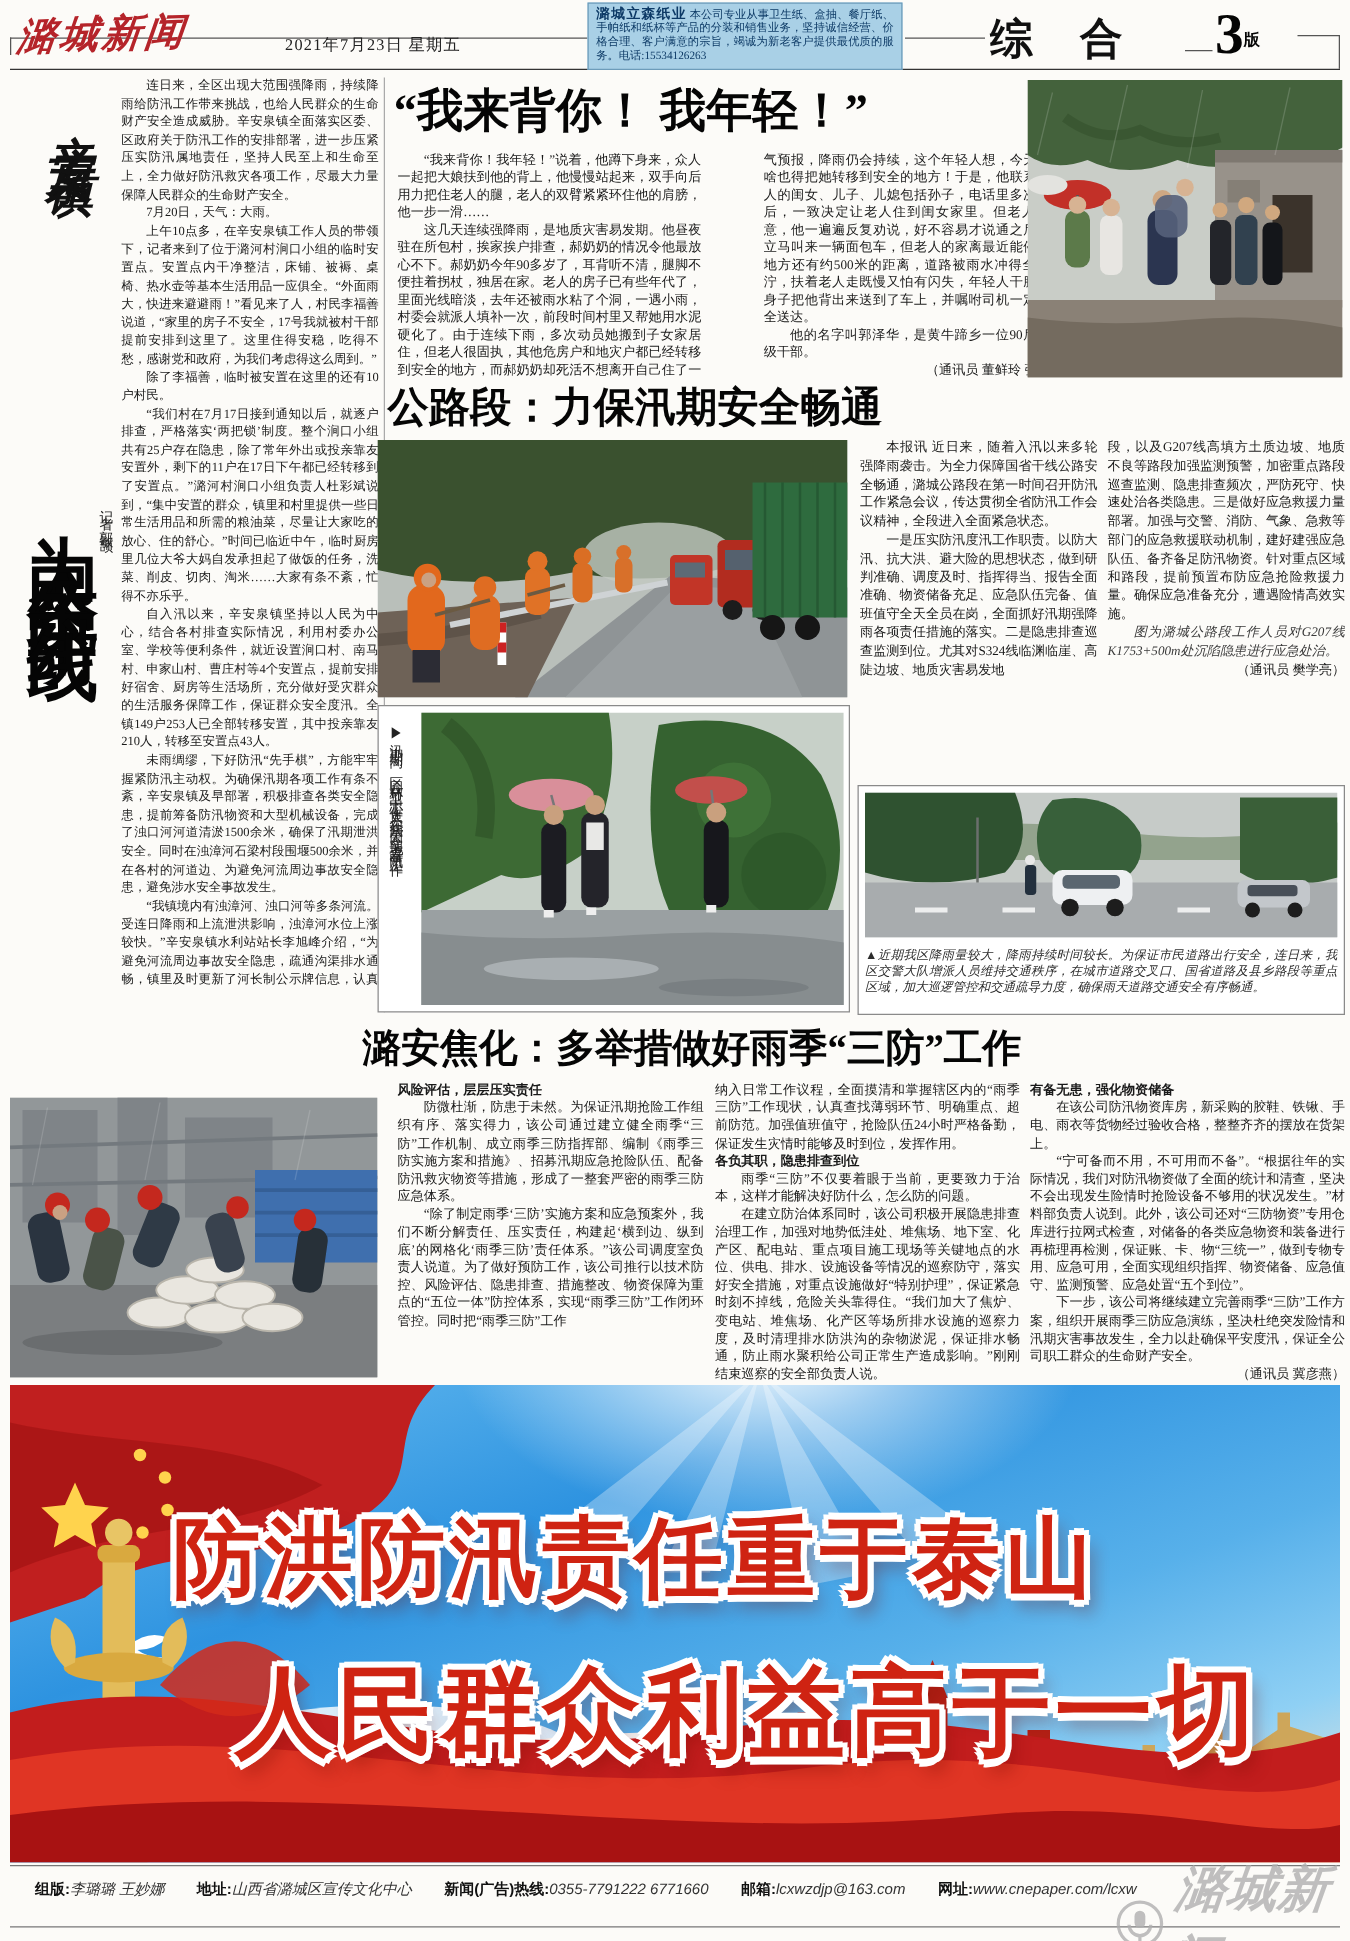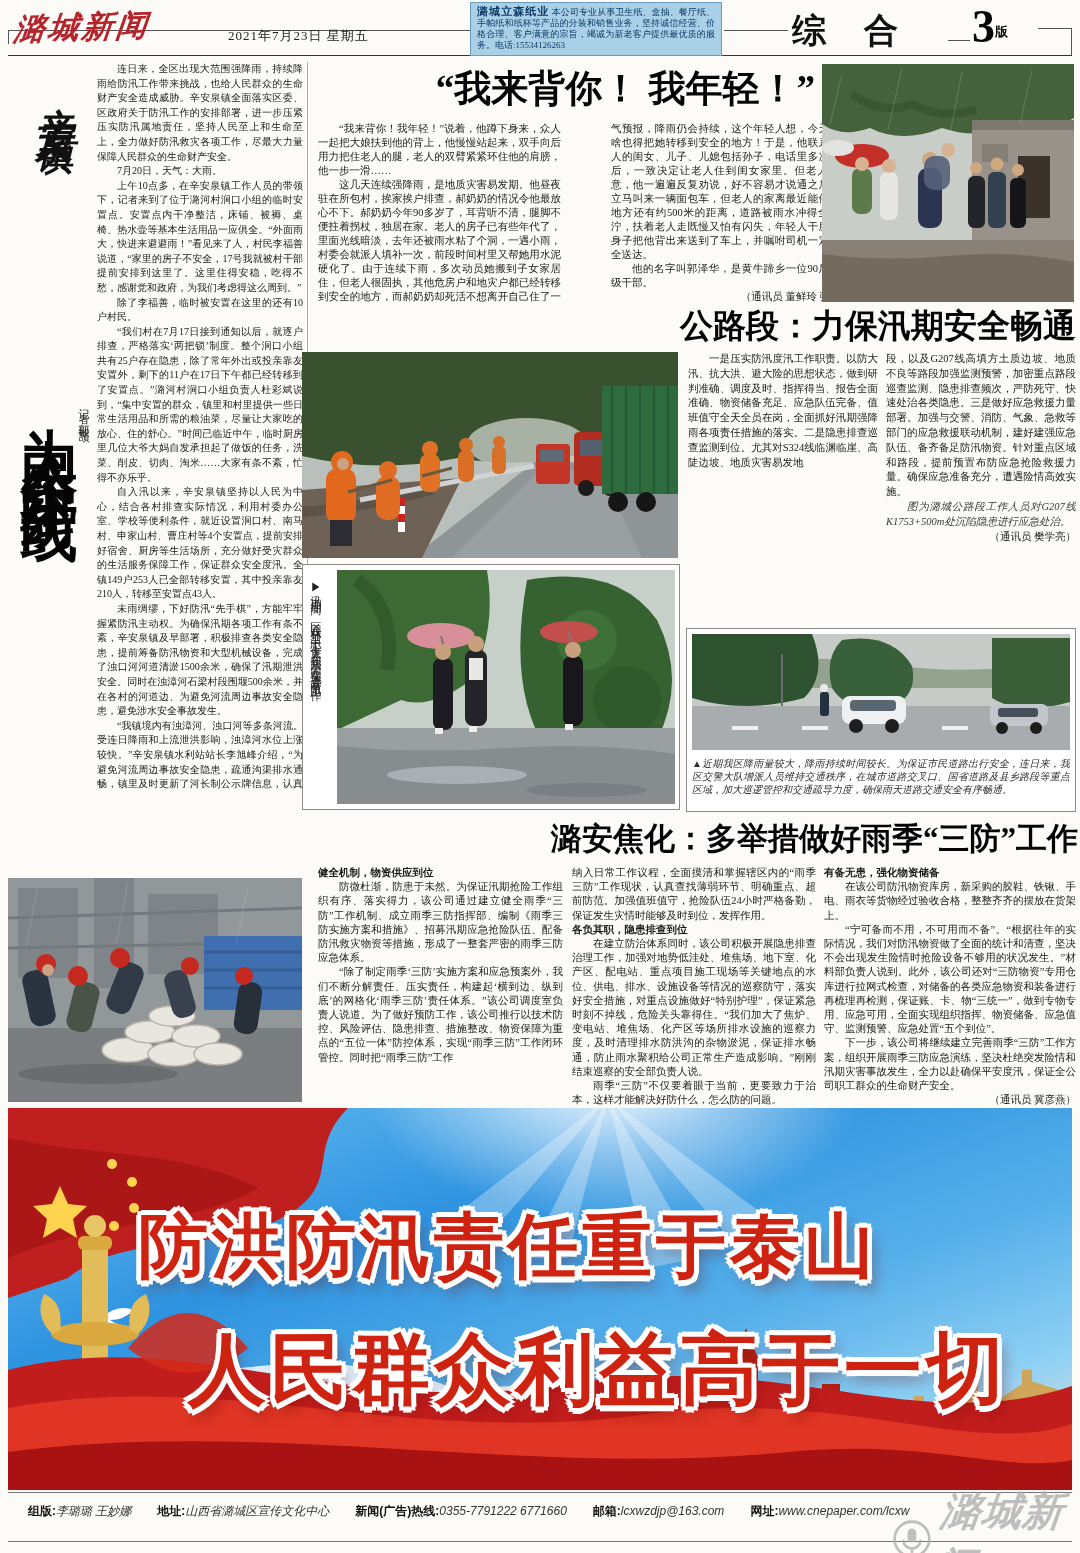--- a/index.html
+++ b/index.html
@@ -28,21 +28,21 @@
                letter-spacing:13px;color:#050505;}
 
   
   .newscol{font-size:10px;line-height:14.6px;text-align:justify;overflow:hidden;color:#191919;}
   .newscol p{margin:0;text-indent:2em;}
   .newscol p.noind{text-indent:0;}
   .newscol p.subhead{text-indent:0;font-weight:700;}
   .newscol p.credit{text-indent:0;text-align:right;}
   .newscol p.photocap{font-style:italic;color:#3a3a3a;}
 
-  .h1{font-weight:900;text-align:right;color:#050505;white-space:nowrap;}
+  .h1{font-weight:900;text-align:left;color:#050505;white-space:nowrap;}
 
   .photobox{border:1px solid #8a8a8a;background:#fff;box-sizing:border-box;}
   .vcaption{writing-mode:vertical-rl;font-size:11px;letter-spacing:3px;color:#222;line-height:13px;}
 
   
   .banner{left:8px;top:1108px;width:1064px;height:382px;overflow:hidden;
           background:radial-gradient(ellipse 420px 240px at 57% -8%, rgba(255,255,255,.95), rgba(255,255,255,0) 60%),
                      linear-gradient(160deg,#6cc0f2 0%,#2e93e0 34%,#57b0ea 62%,#8fd0f4 82%,#f7e9d8 100%);}
   .banner-line{position:absolute;text-align:center;font-family:"Liberation Sans",sans-serif;font-weight:900;
                color:#cf2312;letter-spacing:4px;white-space:nowrap;
@@ -185,20 +185,21 @@
         <line x1="324" y1="34" x2="324" y2="142"></line>
       <line x1="338" y1="34" x2="338" y2="142"></line>
         <line x1="352" y1="34" x2="352" y2="142"></line>
       <line x1="366" y1="34" x2="366" y2="142"></line>
     </g>
     <circle cx="316" cy="150" r="10" fill="#161616"></circle>
       <circle cx="344" cy="150" r="10" fill="#161616"></circle>
   </svg>
 
   <div class="abs newscol" style="left:688px;top:352px;width:190px;height:282px;font-size:10.5px;line-height:14.8px;">
+    <p>本报讯  近日来，随着入汛以来多轮强降雨袭击。为全力保障国省干线公路安全畅通，潞城公路段在第一时间召开防汛工作紧急会议，传达贯彻全省防汛工作会议精神，全段进入全面紧急状态。</p>
     <p>一是压实防汛度汛工作职责。以防大汛、抗大洪、避大险的思想状态，做到研判准确、调度及时、指挥得当、报告全面准确、物资储备充足、应急队伍完备、值班值守全天全员在岗，全面抓好汛期强降雨各项责任措施的落实。二是隐患排查巡查监测到位。尤其对S324线临渊临崖、高陡边坡、地质灾害易发地</p>
   </div>
   <div class="abs newscol" style="left:886px;top:352px;width:190px;height:282px;font-size:10.5px;line-height:14.8px;">
     <p class="noind">段，以及G207线高填方土质边坡、地质不良等路段加强监测预警，加密重点路段巡查监测、隐患排查频次，严防死守、快速处治各类隐患。三是做好应急救援力量部署。加强与交警、消防、气象、急救等部门的应急救援联动机制，建好建强应急队伍、备齐备足防汛物资。针对重点区域和路段，提前预置布防应急抢险救援力量。确保应急准备充分，遭遇险情高效实施。</p>
     <p class="photocap">图为潞城公路段工作人员对G207线K1753+500m处沉陷隐患进行应急处治。</p>
     <p class="credit">（通讯员  樊学亮）</p>
   </div>
 
   <div class="abs photobox" style="left:302px;top:564px;width:378px;height:246px;padding:5px;">
     <div class="vcaption" style="position:absolute;left:6px;top:8px;height:228px;">▶汛期期间，区园林环卫中心工作人员在南华公园实地查看防汛工作。</div>
@@ -302,29 +303,29 @@
       <circle cx="236" cy="98" r="9" fill="#c4281e"></circle>
     </g>
     <g stroke="#fff" stroke-width="1" opacity=".14">
       <line x1="30" y1="8" x2="18" y2="70"></line>
         <line x1="120" y1="4" x2="108" y2="66"></line>
         <line x1="240" y1="10" x2="228" y2="66"></line>
     </g>
   </svg>
 
   <div class="abs newscol" style="left:318px;top:866px;width:245px;height:240px;font-size:10.5px;line-height:14.2px;">
-    <p class="subhead">健全机制，物资供应到位</p>
+    <p class="subhead">风险评估，层层压实责任</p>
     <p>防微杜渐，防患于未然。为保证汛期抢险工作组织有序、落实得力，该公司通过建立健全雨季“三防”工作机制、成立雨季三防指挥部、编制《雨季三防实施方案和措施》、招募汛期应急抢险队伍、配备防汛救灾物资等措施，形成了一整套严密的雨季三防应急体系。</p>
     <p>“除了制定雨季‘三防’实施方案和应急预案外，我们不断分解责任、压实责任，构建起‘横到边、纵到底’的网格化‘雨季三防’责任体系。”该公司调度室负责人说道。为了做好预防工作，该公司推行以技术防控、风险评估、隐患排查、措施整改、物资保障为重点的“五位一体”防控体系，实现“雨季三防”工作闭环管控。同时把“雨季三防”工作</p>
   </div>
   <div class="abs newscol" style="left:572px;top:866px;width:244px;height:240px;font-size:10.5px;line-height:14.2px;">
     <p class="noind">纳入日常工作议程，全面摸清和掌握辖区内的“雨季三防”工作现状，认真查找薄弱环节、明确重点、超前防范。加强值班值守，抢险队伍24小时严格备勤，保证发生灾情时能够及时到位，发挥作用。</p>
     <p class="subhead">各负其职，隐患排查到位</p>
+    <p>雨季“三防”不仅要着眼于当前，更要致力于治本，这样才能解决好防什么，怎么防的问题。</p>
     <p>在建立防治体系同时，该公司积极开展隐患排查治理工作，加强对地势低洼处、堆焦场、地下室、化产区、配电站、重点项目施工现场等关键地点的水位、供电、排水、设施设备等情况的巡察防守，落实好安全措施，对重点设施做好“特别护理”，保证紧急时刻不掉线，危险关头靠得住。“我们加大了焦炉、变电站、堆焦场、化产区等场所排水设施的巡察力度，及时清理排水防洪沟的杂物淤泥，保证排水畅通，防止雨水聚积给公司正常生产造成影响。”刚刚结束巡察的安全部负责人说。</p>
-    <p>雨季“三防”不仅要着眼于当前，更要致力于治本，这样才能解决好防什么，怎么防的问题。</p>
   </div>
   <div class="abs newscol" style="left:824px;top:866px;width:252px;height:240px;font-size:10.5px;line-height:14.2px;">
     <p class="subhead">有备无患，强化物资储备</p>
     <p>在该公司防汛物资库房，新采购的胶鞋、铁锹、手电、雨衣等货物经过验收合格，整整齐齐的摆放在货架上。</p>
     <p>“宁可备而不用，不可用而不备”。“根据往年的实际情况，我们对防汛物资做了全面的统计和清查，坚决不会出现发生险情时抢险设备不够用的状况发生。”材料部负责人说到。此外，该公司还对“三防物资”专用仓库进行拉网式检查，对储备的各类应急物资和装备进行再梳理再检测，保证账、卡、物“三统一”，做到专物专用、应急可用，全面实现组织指挥、物资储备、应急值守、监测预警、应急处置“五个到位”。</p>
     <p>下一步，该公司将继续建立完善雨季“三防”工作方案，组织开展雨季三防应急演练，坚决杜绝突发险情和汛期灾害事故发生，全力以赴确保平安度汛，保证全公司职工群众的生命财产安全。</p>
     <p class="credit">（通讯员  冀彦燕）</p>
   </div>
 
   <div class="abs banner">

